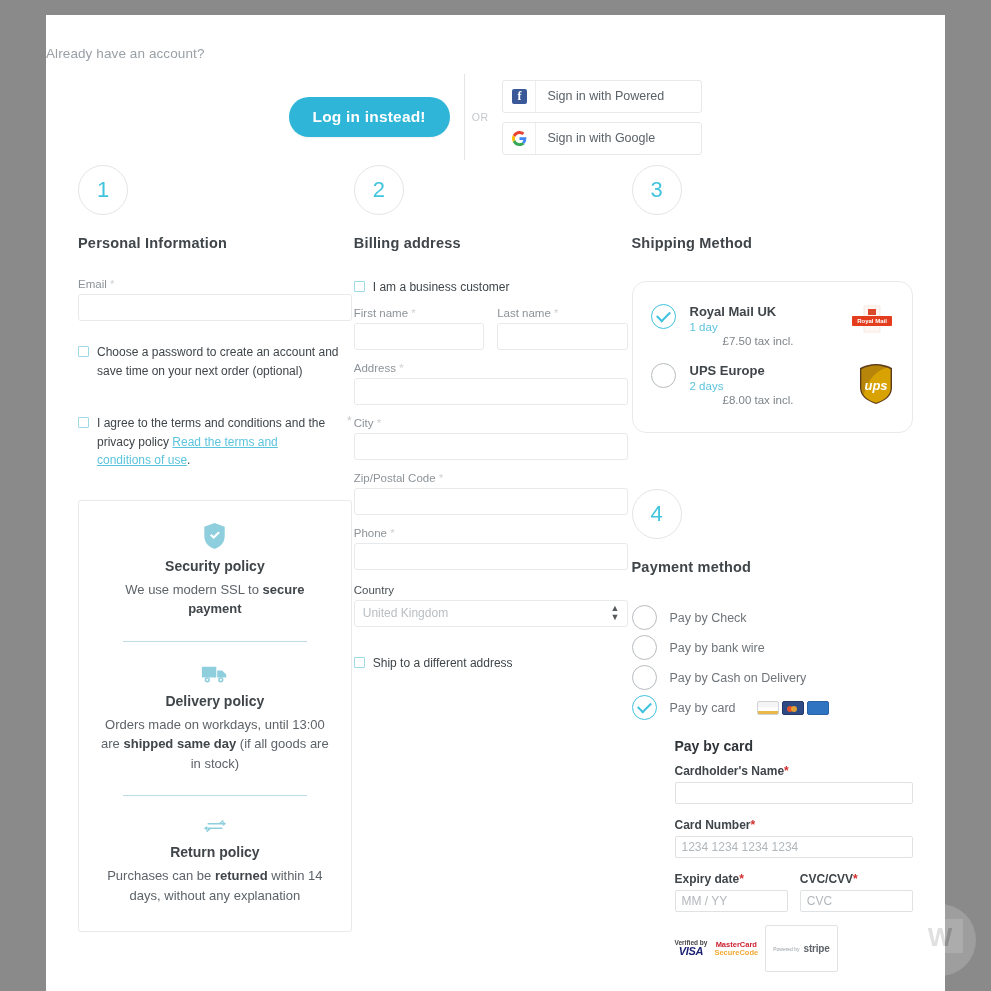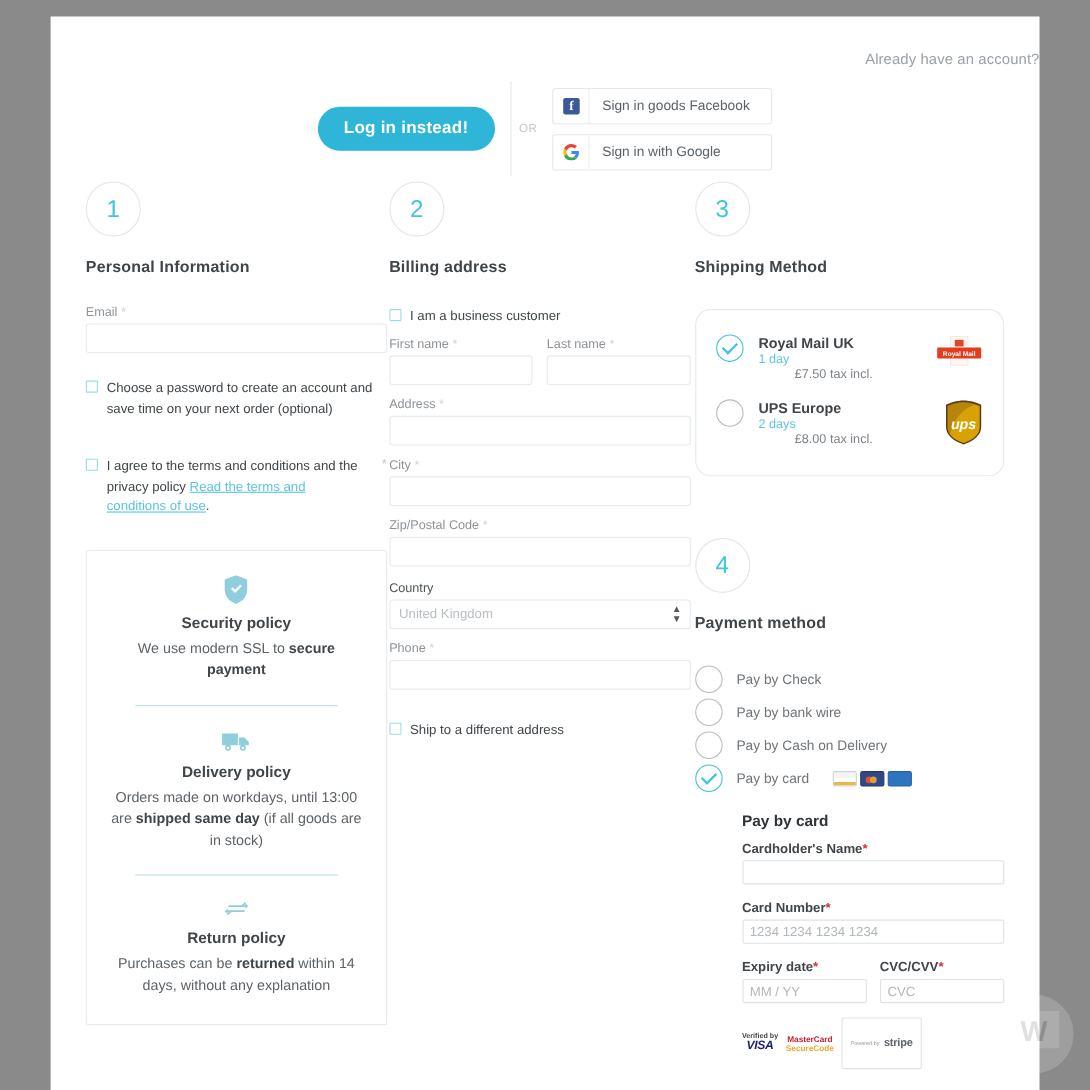--- a/index.html
+++ b/index.html
@@ -13,21 +13,21 @@
   .page {
     position:absolute; left:46px; top:15px;
     width:899px; height:976px;
     background:#ffffff;
     overflow:hidden;
   }
 
   
   .topbar { position:relative; height:150px; }
   .already {
-    text-align:right; color:#9aa0a6; font-size:13.5px;
+    text-align:left; color:#9aa0a6; font-size:13.5px;
     padding-top:31px; letter-spacing:.1px;
   }
   .login-row {
     display:flex; align-items:center; justify-content:center;
     margin-top:13px; gap:0;
   }
   .login-btn {
     background:#2eb5d8; color:#fff; border:none; border-radius:22px;
     padding:11px 24px; font-size:15.5px; font-weight:bold;
     letter-spacing:.2px; cursor:pointer; box-shadow:0 1px 2px rgba(0,0,0,.06);
@@ -171,21 +171,21 @@
       <button class="login-btn">Log in instead!</button>
       <div class="or-sep">
         <div class="vline"></div>
         <span>OR</span>
       </div>
       <div class="social-col">
         <div class="social-btn">
           <span class="social-ico">
             <span class="fb-sq">f</span>
           </span>
-          <span class="social-label">Sign in goods Facebook</span>
+          <span class="social-label">Sign in with Powered</span>
         </div>
         <div class="social-btn">
           <span class="social-ico">
             <svg width="15" height="15" viewBox="0 0 48 48">
               <path fill="#EA4335" d="M24 9.5c3.5 0 6.6 1.2 9 3.6l6.8-6.8C35.6 2.4 30.2 0 24 0 14.6 0 6.5 5.4 2.6 13.2l7.9 6.2C12.4 13.7 17.7 9.5 24 9.5z"></path>
               <path fill="#4285F4" d="M46.1 24.5c0-1.6-.15-3.2-.43-4.7H24v9h12.4c-.54 2.9-2.16 5.4-4.6 7l7.1 5.5c4.17-3.8 6.6-9.5 6.6-16.3z"></path>
               <path fill="#FBBC05" d="M10.5 28.6c-.5-1.4-.8-2.9-.8-4.6s.3-3.2.8-4.6l-7.9-6.2C1 16.5 0 20.1 0 24s1 7.5 2.6 10.8l7.9-6.2z"></path>
               <path fill="#34A853" d="M24 48c6.5 0 11.9-2.1 15.9-5.8l-7.1-5.5c-2 1.3-4.6 2.1-8.8 2.1-6.3 0-11.6-4.2-13.5-9.9l-7.9 6.2C6.5 42.6 14.6 48 24 48z"></path>
             </svg>
           </span>
@@ -315,34 +315,34 @@
       </div>
 
       <div style="margin-top:12px;">
         <div class="fld-label">
           <span>Zip/Postal Code</span>
           <span class="req">*</span>
         </div>
         <input class="inp" value="" style="">
       </div>
 
+      <div style="margin-top:12px;">
+        <div class="fld-label">
+          <span>Phone</span>
+          <span class="req">*</span>
+        </div>
+        <input class="inp" value="" style="">
+      </div>
+
       <div style="margin-top:14px;">
         <div class="fld-label dark">Country</div>
         <div class="sel-wrap">
           <input class="inp" readonly="" style="color: rgb(185, 190, 194);" value="United Kingdom">
           <span class="sel-arrow">▲<br>▼</span>
         </div>
-      </div>
-
-      <div style="margin-top:12px;">
-        <div class="fld-label">
-          <span>Phone</span>
-          <span class="req">*</span>
-        </div>
-        <input class="inp" value="" style="">
       </div>
 
       <div style="margin-top:27px;" class="chk-row">
         <span class="chk"></span>
         <span class="chk-text">Ship to a different address</span>
       </div>
     </div>
 
     <div class="col col3">
       <div class="step-circle">

